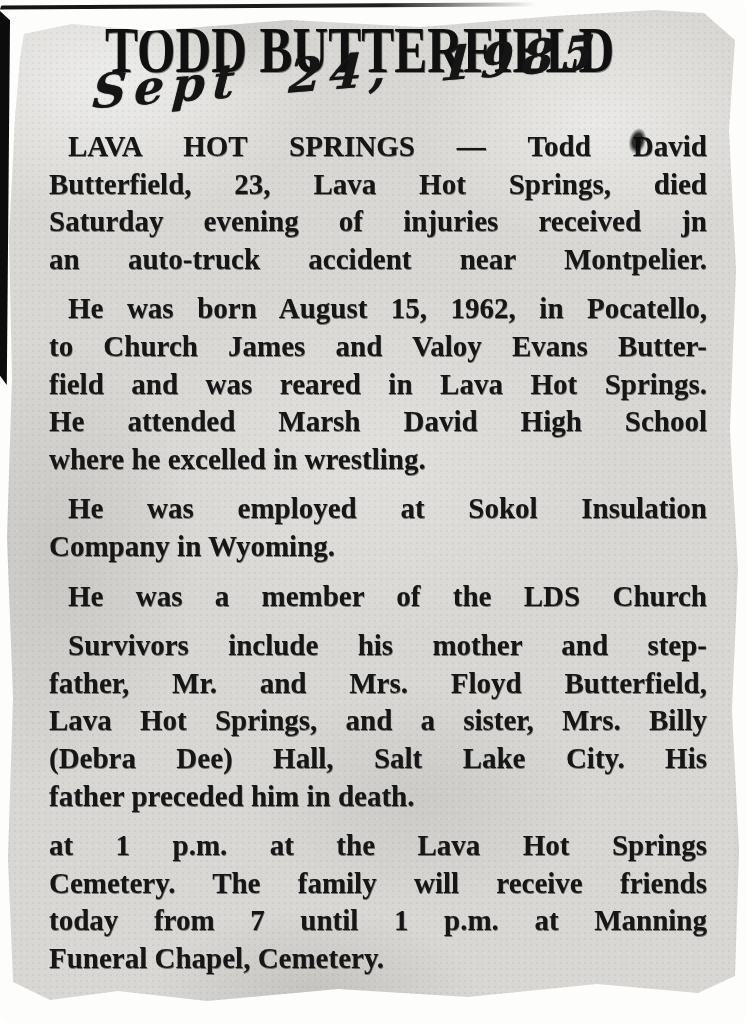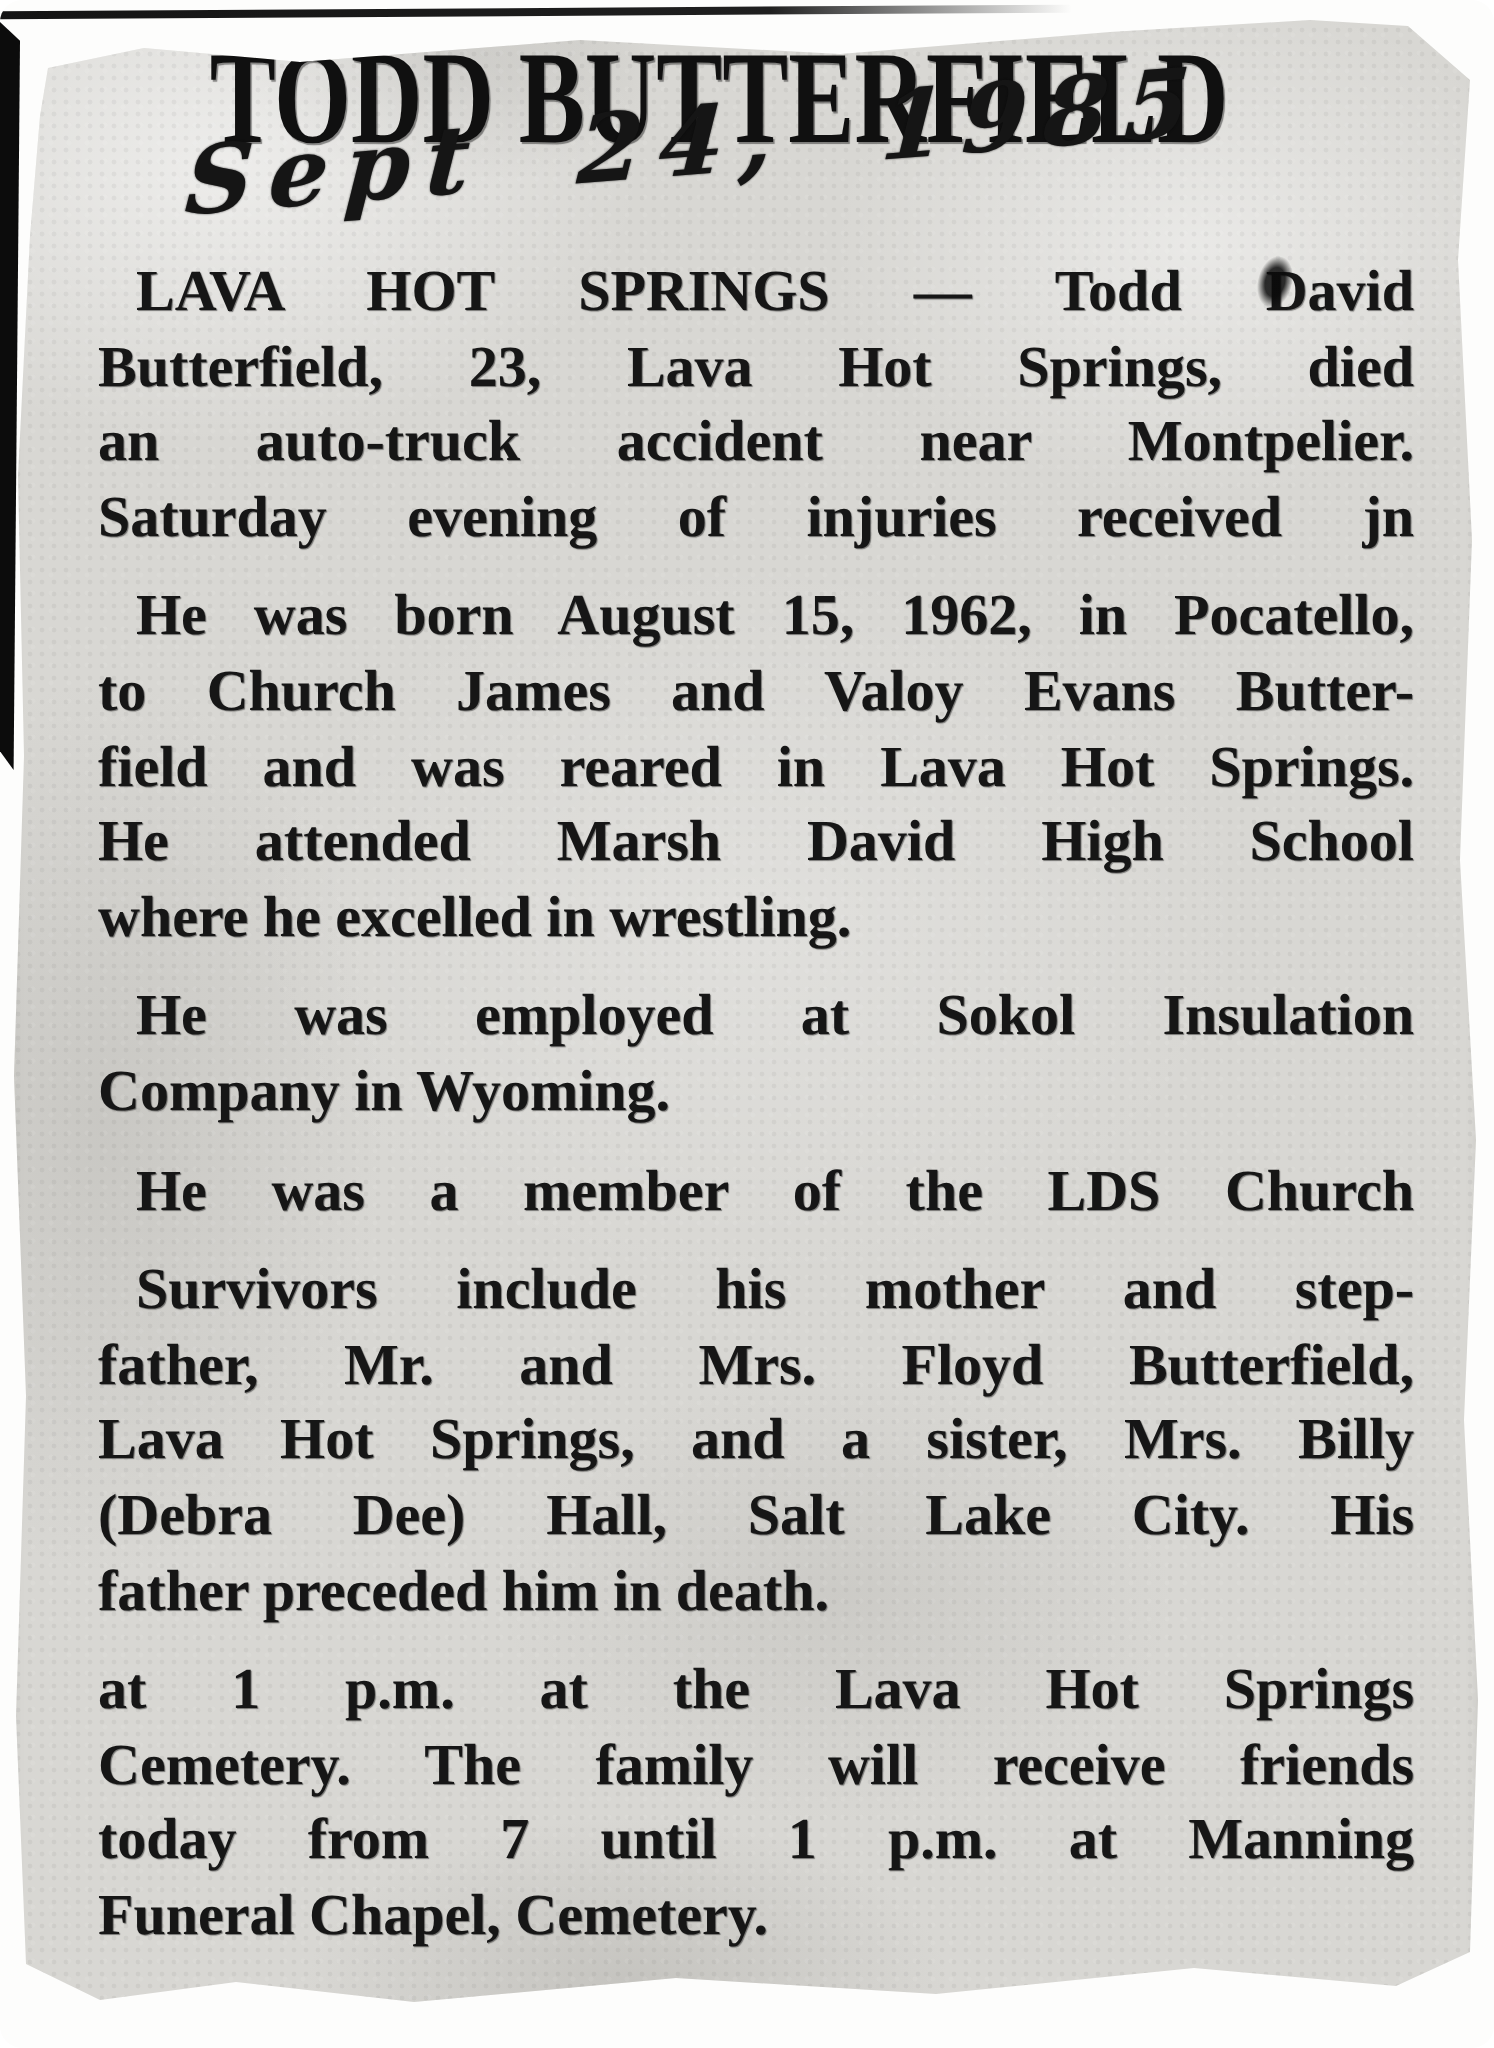--- a/index.html
+++ b/index.html
@@ -109,22 +109,22 @@
 
     <h1 class="headline"><span class="stretch">TODD BUTTERFIELD</span></h1>
 
     <div class="handwriting">Sept 24, 1985</div>
 
     <div class="article">
 
       <div class="para">
         <div class="ln first">LAVA HOT SPRINGS — Todd David</div>
         <div class="ln">Butterfield, 23, Lava Hot Springs, died</div>
+        <div class="ln">Saturday evening of injuries received jn</div>
         <div class="ln">an auto-truck accident near Montpelier.</div>
-        <div class="ln">Saturday evening of injuries received jn</div>
       </div>
 
       <div class="para">
         <div class="ln first">He was born August 15, 1962, in Pocatello,</div>
         <div class="ln">to Church James and Valoy Evans Butter-</div>
         <div class="ln">field and was reared in Lava Hot Springs.</div>
         <div class="ln">He attended Marsh David High School</div>
         <div class="ln endline">where he excelled in wrestling.</div>
       </div>
 

